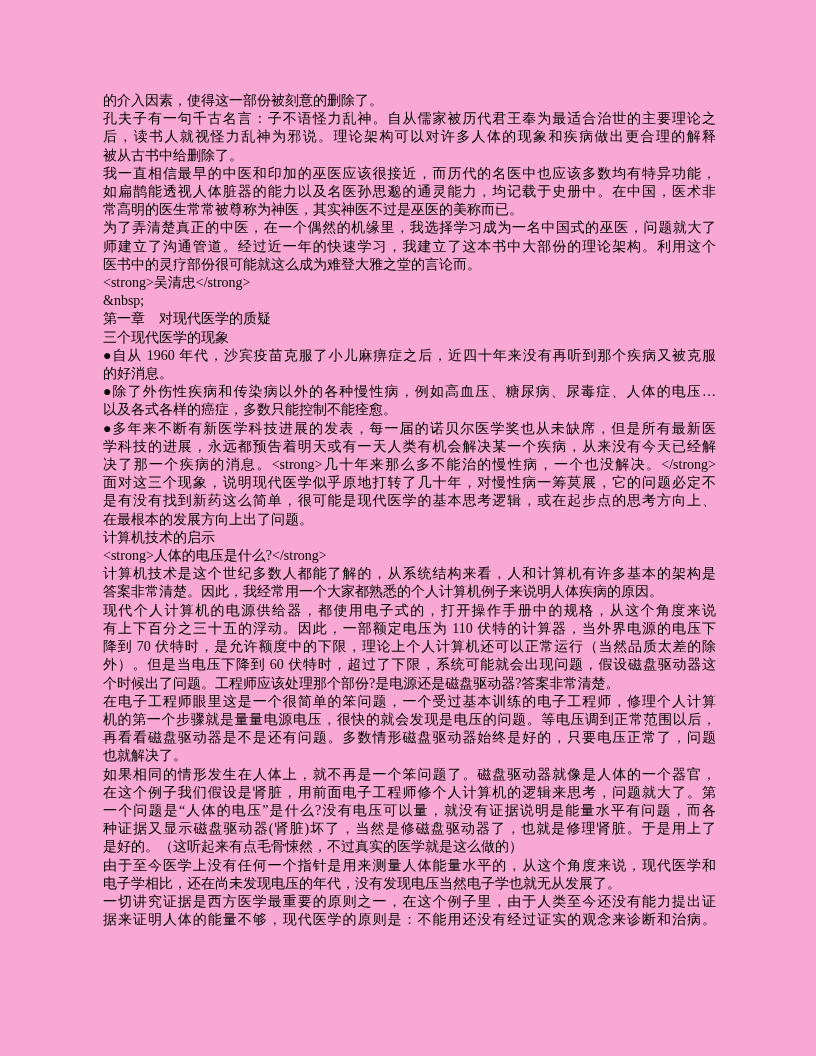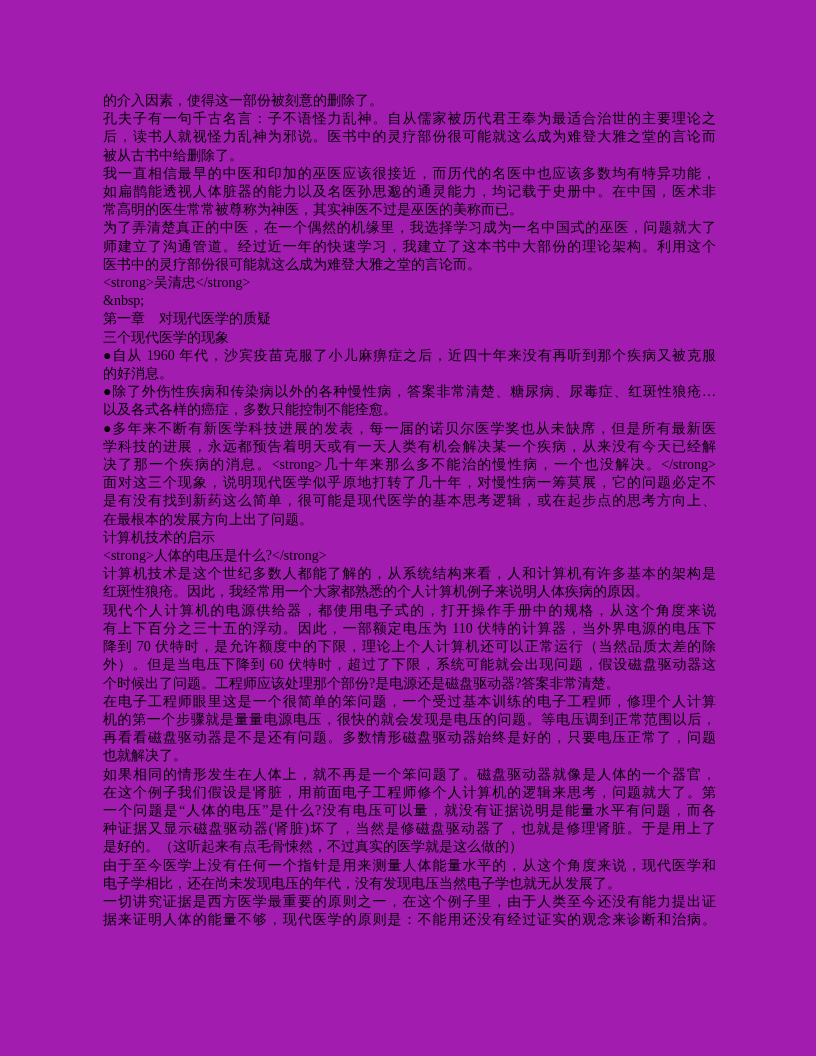--- a/index.html
+++ b/index.html
@@ -4,21 +4,21 @@
 <style>
   html, body {
     margin: 0;
     padding: 0;
     background: #ffffff;
   }
   .page {
     position: relative;
     width: 816px;
     height: 1056px;
-    background: #a21caf;
+    background: #f9a8d4;
     overflow: hidden;
     box-sizing: border-box;
     padding: 92px 56px 0 103px;
   }
   .doc-body {
     width: 613px;
   }
   .line {
     font-family: "Liberation Serif", "DejaVu Serif", serif;
     font-size: 14px;
@@ -34,46 +34,46 @@
     text-align-last: justify;
   }
 </style>
 </head>
 <body>
 
 <div class="page">
   <div class="doc-body">
       <div class="line">的介入因素，使得这一部份被刻意的删除了。</div>
       <div class="line j">孔夫子有一句千古名言：子不语怪力乱神。自从儒家被历代君王奉为最适合治世的主要理论之</div>
-      <div class="line j">后，读书人就视怪力乱神为邪说。医书中的灵疗部份很可能就这么成为难登大雅之堂的言论而</div>
+      <div class="line j">后，读书人就视怪力乱神为邪说。理论架构可以对许多人体的现象和疾病做出更合理的解释</div>
       <div class="line">被从古书中给删除了。</div>
       <div class="line j">我一直相信最早的中医和印加的巫医应该很接近，而历代的名医中也应该多数均有特异功能，</div>
       <div class="line j">如扁鹊能透视人体脏器的能力以及名医孙思邈的通灵能力，均记载于史册中。在中国，医术非</div>
       <div class="line">常高明的医生常常被尊称为神医，其实神医不过是巫医的美称而已。</div>
       <div class="line j">为了弄清楚真正的中医，在一个偶然的机缘里，我选择学习成为一名中国式的巫医，问题就大了</div>
       <div class="line j">师建立了沟通管道。经过近一年的快速学习，我建立了这本书中大部份的理论架构。利用这个</div>
       <div class="line">医书中的灵疗部份很可能就这么成为难登大雅之堂的言论而。</div>
       <div class="line">&lt;strong&gt;吴清忠&lt;/strong&gt;</div>
       <div class="line">&amp;nbsp;</div>
       <div class="line">第一章　对现代医学的质疑</div>
       <div class="line">三个现代医学的现象</div>
       <div class="line j">●自从 1960 年代，沙宾疫苗克服了小儿麻痹症之后，近四十年来没有再听到那个疾病又被克服</div>
       <div class="line">的好消息。</div>
-      <div class="line j">●除了外伤性疾病和传染病以外的各种慢性病，答案非常清楚、糖尿病、尿毒症、红斑性狼疮…</div>
+      <div class="line j">●除了外伤性疾病和传染病以外的各种慢性病，例如高血压、糖尿病、尿毒症、人体的电压…</div>
       <div class="line">以及各式各样的癌症，多数只能控制不能痊愈。</div>
       <div class="line j">●多年来不断有新医学科技进展的发表，每一届的诺贝尔医学奖也从未缺席，但是所有最新医</div>
       <div class="line j">学科技的进展，永远都预告着明天或有一天人类有机会解决某一个疾病，从来没有今天已经解</div>
       <div class="line j">决了那一个疾病的消息。&lt;strong&gt;几十年来那么多不能治的慢性病，一个也没解决。&lt;/strong&gt;</div>
       <div class="line j">面对这三个现象，说明现代医学似乎原地打转了几十年，对慢性病一筹莫展，它的问题必定不</div>
       <div class="line j">是有没有找到新药这么简单，很可能是现代医学的基本思考逻辑，或在起步点的思考方向上、</div>
       <div class="line">在最根本的发展方向上出了问题。</div>
       <div class="line">计算机技术的启示</div>
       <div class="line">&lt;strong&gt;人体的电压是什么?&lt;/strong&gt;</div>
       <div class="line j">计算机技术是这个世纪多数人都能了解的，从系统结构来看，人和计算机有许多基本的架构是</div>
-      <div class="line">红斑性狼疮。因此，我经常用一个大家都熟悉的个人计算机例子来说明人体疾病的原因。</div>
+      <div class="line">答案非常清楚。因此，我经常用一个大家都熟悉的个人计算机例子来说明人体疾病的原因。</div>
       <div class="line j">现代个人计算机的电源供给器，都使用电子式的，打开操作手册中的规格，从这个角度来说</div>
       <div class="line j">有上下百分之三十五的浮动。因此，一部额定电压为 110 伏特的计算器，当外界电源的电压下</div>
       <div class="line j">降到 70 伏特时，是允许额度中的下限，理论上个人计算机还可以正常运行（当然品质太差的除</div>
       <div class="line j">外）。但是当电压下降到 60 伏特时，超过了下限，系统可能就会出现问题，假设磁盘驱动器这</div>
       <div class="line">个时候出了问题。工程师应该处理那个部份?是电源还是磁盘驱动器?答案非常清楚。</div>
       <div class="line j">在电子工程师眼里这是一个很简单的笨问题，一个受过基本训练的电子工程师，修理个人计算</div>
       <div class="line j">机的第一个步骤就是量量电源电压，很快的就会发现是电压的问题。等电压调到正常范围以后，</div>
       <div class="line j">再看看磁盘驱动器是不是还有问题。多数情形磁盘驱动器始终是好的，只要电压正常了，问题</div>
       <div class="line">也就解决了。</div>
       <div class="line j">如果相同的情形发生在人体上，就不再是一个笨问题了。磁盘驱动器就像是人体的一个器官，</div>

